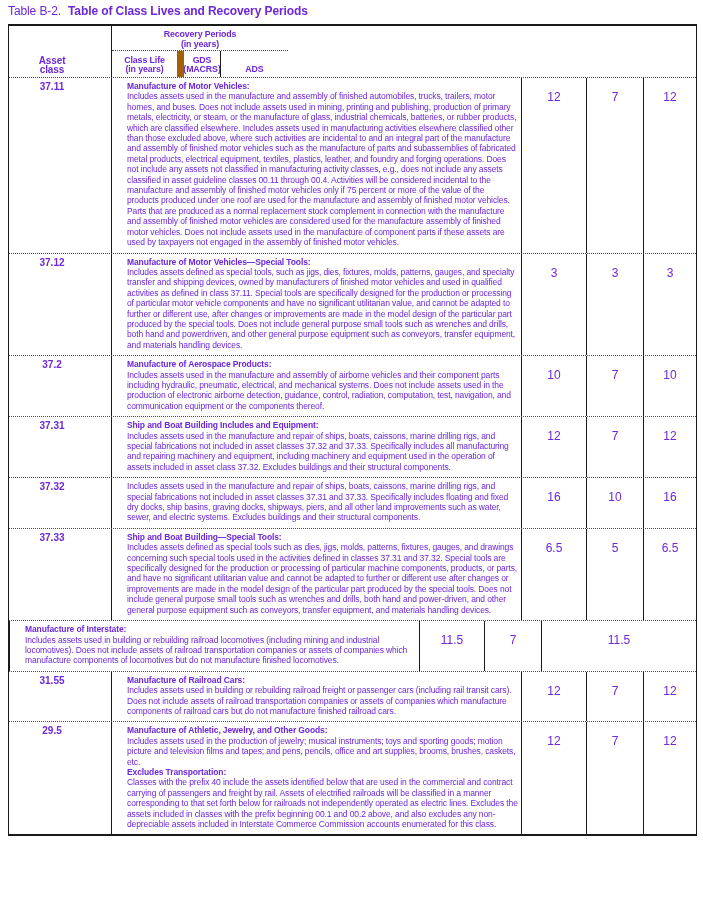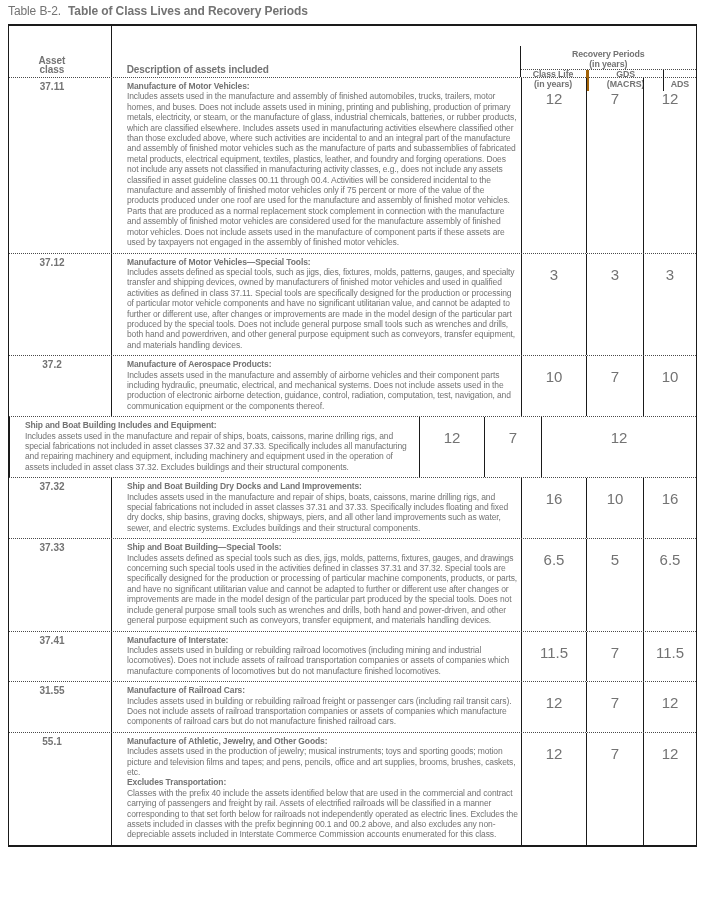--- a/index.html
+++ b/index.html
@@ -2,21 +2,21 @@
 <html><head>
 <meta charset="utf-8">
 <style>
   * { margin:0; padding:0; box-sizing:border-box; }
   html,body { background:#ffffff; }
   .page {
     position:relative;
     width:703px; height:920px;
     overflow:hidden;
     background:#ffffff;
-    color:#737373;
+    color:#6d28d9;
     font-family:"Liberation Sans", sans-serif;
   }
   .doc-title {
     position:absolute; left:8px; top:4px;
     font-size:12px; letter-spacing:-0.1px;
     white-space:nowrap;
   }
   .title-prefix { font-weight:normal; }
   .title-main { font-weight:bold; margin-left:7px; }
 
@@ -38,76 +38,75 @@
   .hcell-asset {
     width:102px; justify-content:center;
     padding:0 16px 2px 0; text-align:center; white-space:pre-line;
   }
   .hcell-desc {
     width:410px; border-left:1px solid #1a1a1a;
     padding:0 0 2px 15px;
   }
   .hgroup {
     width:177px; border-left:1px solid #1a1a1a;
-    display:flex; flex-direction:column;margin-top:20px;
+    display:flex; flex-direction:column;
   }
   .hgroup-title {
     height:25px; border-bottom:1px dotted #4a4a4a;
     text-align:center; white-space:pre-line;
     font-weight:bold; font-size:8.8px; line-height:10px;
     padding-top:3px; letter-spacing:-0.1px;
   }
   .hgroup-sub { display:flex; flex:1; }
   .hsub {
     display:flex; align-items:flex-end; justify-content:center;
     text-align:center; white-space:pre-line;
     font-weight:bold; font-size:8.8px; line-height:9.6px;
     padding-bottom:2px; letter-spacing:-0.1px;
   }
   .hsub-cl  { width:65px; }
-  .hsub-gds { width:77px; border-left:3px solid #a16207; }
+  .hsub-gds { width:43px; border-left:7px solid #a16207; }
   .hsub-ads { flex:1;    border-left:1px solid #1a1a1a; }
 
   
   .row { display:flex; border-top:1px dotted #4a4a4a; }
   .cell-asset {
     width:102px; text-align:center;
     padding:3px 16px 0 0;
     font-weight:bold; font-size:10px;
   }
   .cell-desc {
     width:410px; border-left:1px solid #1a1a1a;
     padding:3px 3px 5px 15px;
     font-size:8.5px; line-height:10.4px; letter-spacing:-0.12px;
   }
   .seg-heading { font-weight:bold; }
   .cell-val {
     border-left:1px solid #1a1a1a;
     text-align:center; padding-top:12px;
-    font-size:15px;
+    font-size:12px;
   }
   .cell-cl  { width:65px; }
   .cell-gds { width:57px; }
   .cell-ads { flex:1; }
 </style>
 </head>
 <body>
 
 <div class="page">
 
   <div class="doc-title">
     <span class="title-prefix">Table B-2.</span><span class="title-main">Table of Class Lives and Recovery Periods</span>
   </div>
 
   <div class="b2-table">
 
     <div class="header-row">
       <div class="hcell hcell-asset">Asset
 class</div>
-      <div class="hcell hcell-desc">Description of assets included</div>
       <div class="hgroup">
         <div class="hgroup-title">Recovery Periods
 (in years)</div>
         <div class="hgroup-sub">
           <div class="hsub hsub-cl">Class Life
 (in years)</div>
           <div class="hsub hsub-gds">GDS
 (MACRS)</div>
           <div class="hsub hsub-ads">ADS</div>
         </div>
@@ -142,53 +141,52 @@
     <div class="cell-desc">
             <div class="seg-heading">Manufacture of Aerospace Products:</div>
             <div class="seg-body">Includes assets used in the manufacture and assembly of airborne vehicles and their component parts including hydraulic, pneumatic, electrical, and mechanical systems. Does not include assets used in the production of electronic airborne detection, guidance, control, radiation, computation, test, navigation, and communication equipment or the components thereof.</div>
           </div>
     <div class="cell-val cell-cl">10</div>
     <div class="cell-val cell-gds">7</div>
     <div class="cell-val cell-ads">10</div>
   </div>
 
   <div class="row">
+    <div class="cell-asset">37.31</div>
     <div class="cell-desc">
             <div class="seg-heading">Ship and Boat Building Includes and Equipment:</div>
             <div class="seg-body">Includes assets used in the manufacture and repair of ships, boats, caissons, marine drilling rigs, and special fabrications not included in asset classes 37.32 and 37.33. Specifically includes all manufacturing and repairing machinery and equipment, including machinery and equipment used in the operation of assets included in asset class 37.32. Excludes buildings and their structural components.</div>
           </div>
     <div class="cell-val cell-cl">12</div>
     <div class="cell-val cell-gds">7</div>
     <div class="cell-val cell-ads">12</div>
   </div>
 
   <div class="row">
     <div class="cell-asset">37.32</div>
     <div class="cell-desc">
-            <div class="seg-heading">Ship and Boat Building Dry Docks and Land Improvements:</div>
             <div class="seg-body">Includes assets used in the manufacture and repair of ships, boats, caissons, marine drilling rigs, and special fabrications not included in asset classes 37.31 and 37.33. Specifically includes floating and fixed dry docks, ship basins, graving docks, shipways, piers, and all other land improvements such as water, sewer, and electric systems. Excludes buildings and their structural components.</div>
           </div>
     <div class="cell-val cell-cl">16</div>
     <div class="cell-val cell-gds">10</div>
     <div class="cell-val cell-ads">16</div>
   </div>
 
   <div class="row">
     <div class="cell-asset">37.33</div>
     <div class="cell-desc">
             <div class="seg-heading">Ship and Boat Building—Special Tools:</div>
             <div class="seg-body">Includes assets defined as special tools such as dies, jigs, molds, patterns, fixtures, gauges, and drawings concerning such special tools used in the activities defined in classes 37.31 and 37.32. Special tools are specifically designed for the production or processing of particular machine components, products, or parts, and have no significant utilitarian value and cannot be adapted to further or different use after changes or improvements are made in the model design of the particular part produced by the special tools. Does not include general purpose small tools such as wrenches and drills, both hand and power-driven, and other general purpose equipment such as conveyors, transfer equipment, and materials handling devices.</div>
           </div>
     <div class="cell-val cell-cl">6.5</div>
     <div class="cell-val cell-gds">5</div>
     <div class="cell-val cell-ads">6.5</div>
   </div>
 
   <div class="row">
-    <div class="cell-asset">37.41</div>
     <div class="cell-desc">
             <div class="seg-heading">Manufacture of Interstate:</div>
             <div class="seg-body">Includes assets used in building or rebuilding railroad locomotives (including mining and industrial locomotives). Does not include assets of railroad transportation companies or assets of companies which manufacture components of locomotives but do not manufacture finished locomotives.</div>
           </div>
     <div class="cell-val cell-cl">11.5</div>
     <div class="cell-val cell-gds">7</div>
     <div class="cell-val cell-ads">11.5</div>
   </div>
 
   <div class="row">
@@ -196,21 +194,21 @@
     <div class="cell-desc">
             <div class="seg-heading">Manufacture of Railroad Cars:</div>
             <div class="seg-body">Includes assets used in building or rebuilding railroad freight or passenger cars (including rail transit cars). Does not include assets of railroad transportation companies or assets of companies which manufacture components of railroad cars but do not manufacture finished railroad cars.</div>
           </div>
     <div class="cell-val cell-cl">12</div>
     <div class="cell-val cell-gds">7</div>
     <div class="cell-val cell-ads">12</div>
   </div>
 
   <div class="row">
-    <div class="cell-asset">55.1</div>
+    <div class="cell-asset">29.5</div>
     <div class="cell-desc">
             <div class="seg-heading">Manufacture of Athletic, Jewelry, and Other Goods:</div>
             <div class="seg-body">Includes assets used in the production of jewelry; musical instruments; toys and sporting goods; motion picture and television films and tapes; and pens, pencils, office and art supplies, brooms, brushes, caskets, etc.</div>
             <div class="seg-heading">Excludes Transportation:</div>
             <div class="seg-body">Classes with the prefix 40 include the assets identified below that are used in the commercial and contract carrying of passengers and freight by rail. Assets of electrified railroads will be classified in a manner corresponding to that set forth below for railroads not independently operated as electric lines. Excludes the assets included in classes with the prefix beginning 00.1 and 00.2 above, and also excludes any non-depreciable assets included in Interstate Commerce Commission accounts enumerated for this class.</div>
           </div>
     <div class="cell-val cell-cl">12</div>
     <div class="cell-val cell-gds">7</div>
     <div class="cell-val cell-ads">12</div>
   </div>

